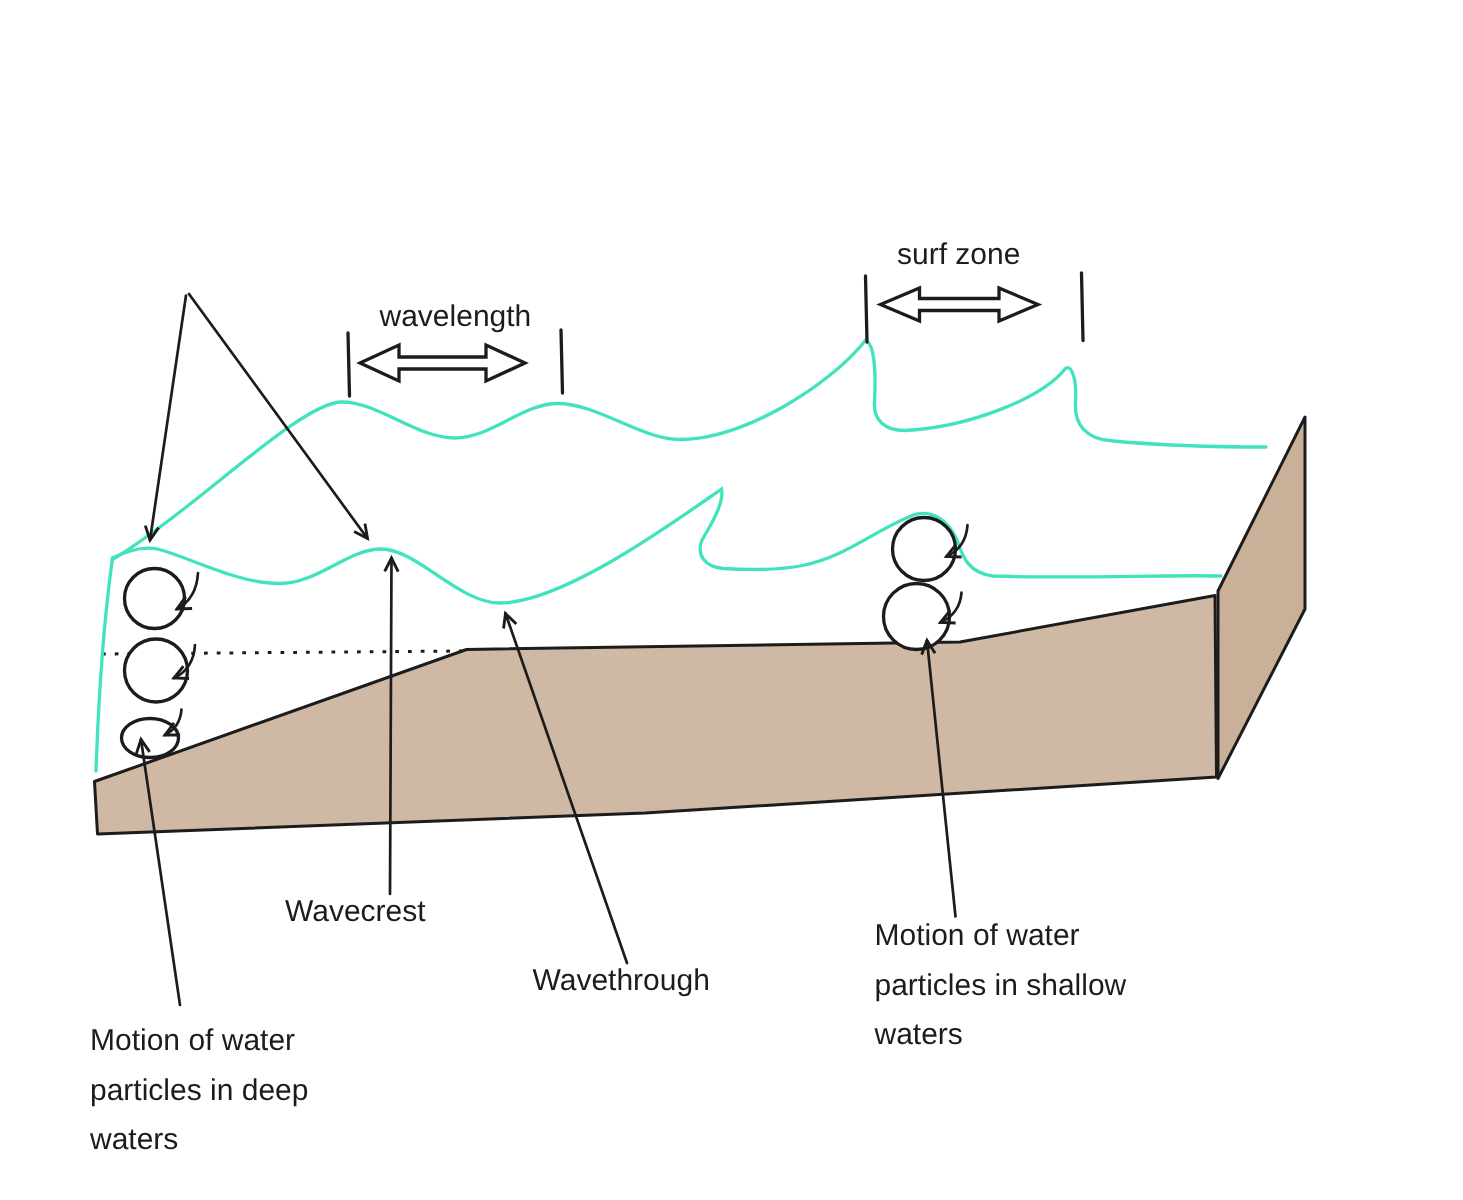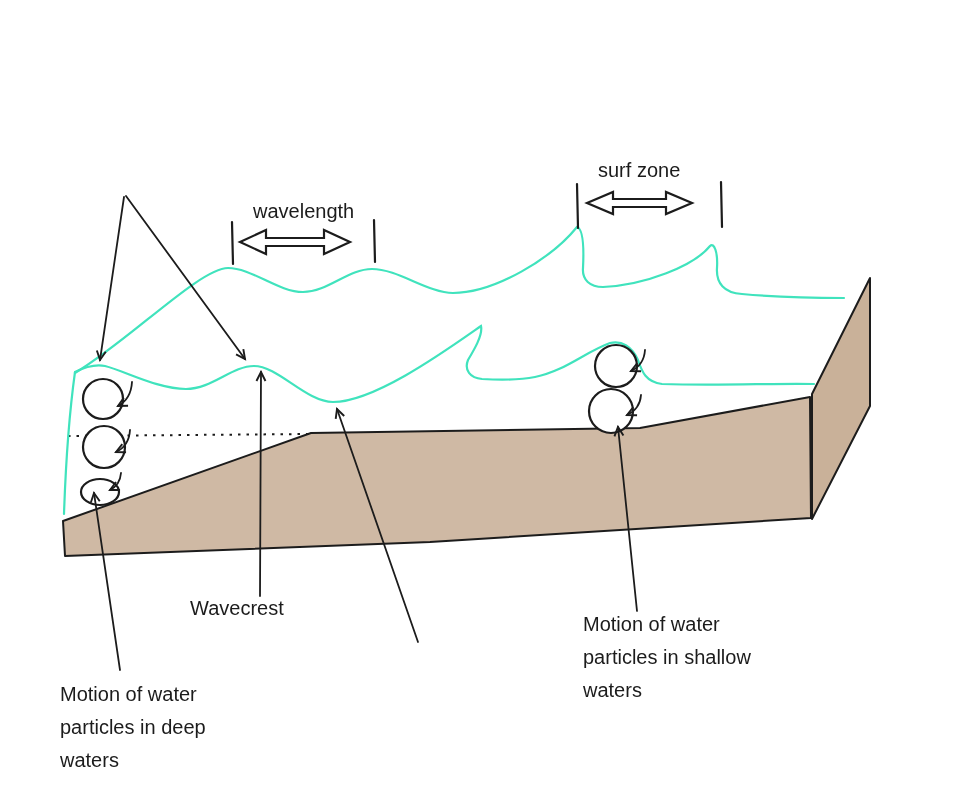--- a/index.html
+++ b/index.html
@@ -95,19 +95,20 @@
     <polygon class="dbl-arrow" points="240,242 266,230 266,238 324,238 324,230 350,242 324,254 324,246 266,246 266,254"></polygon>
 
     <line class="tick" x1="577" y1="184" x2="578" y2="228"></line>
     <line class="tick" x1="721" y1="182" x2="722" y2="227"></line>
     <polygon class="dbl-arrow" points="587,203 613,192 613,199 666,199 666,192 692,203 666,214 666,207 613,207 613,214"></polygon>
   </svg>
 
   <div class="label" style="left:253px;top:195px;">wavelength</div>
   <div class="label" style="left:598px;top:154px;">surf zone</div>
   <div class="label" style="left:190px;top:592px;">Wavecrest</div>
+  <div class="label" style="left:355px;top:638px;">Wavethrough</div>
   <div class="label" style="left:60px;top:678px;">Motion of water
 particles in deep
 waters</div>
   <div class="label" style="left:583px;top:608px;">Motion of water
 particles in shallow
 waters</div>
 </div>
 
 </body></html>

